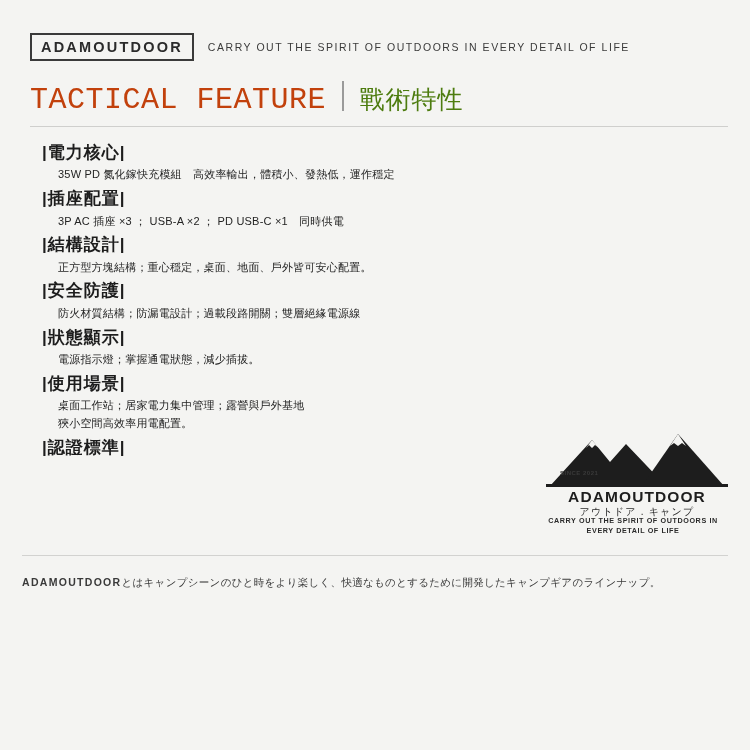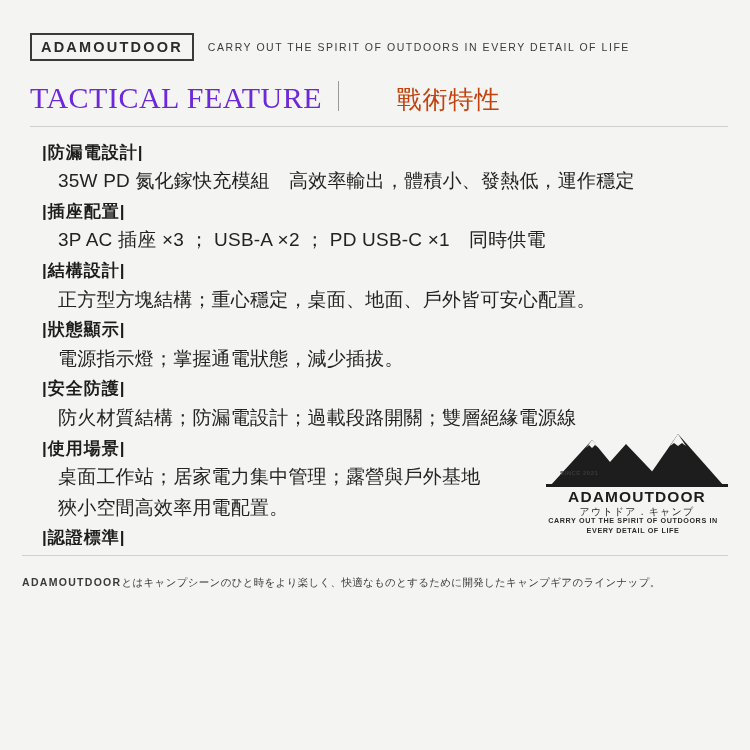--- a/index.html
+++ b/index.html
@@ -60,37 +60,36 @@
     position: absolute;
     left: 30px;
     top: 78px;
     display: flex;
     align-items: baseline;
     height: 44px;
   }
   .title-en {
     font-size: 30px;
     letter-spacing: 0.5px;
-    color: #6d28d9;
+    color: #c2410c;
     font-weight: normal;
-    font-family: Liberation Serif, serif;
+    font-family: Liberation Mono, monospace;
   }
   .title-divider {
     width: 1.5px;
     height: 30px;
     background: #9a9a9a;
     margin: 0 16px;
     position: relative;
     top: 3px;
   }
   .title-zh {
     font-size: 25px;
-    color: #c2410c;
+    color: #4d7c0f;
     letter-spacing: 1px;
-    margin-left: 41px;
   }
   .title-rule {
     position: absolute;
     left: 30px;
     right: 22px;
     top: 126px;
     height: 1px;
     background: #cfcfcd;
   }
 
@@ -106,21 +105,21 @@
   }
   .sec-head {
     font-size: 17px;
     font-weight: bold;
     color: #1d1d1d;
     letter-spacing: 1px;
     line-height: 1.55;
     padding-left: 2px;
   }
   .sec-body {
-    font-size: 19px;
+    font-size: 11px;
     color: #232323;
     line-height: 1.62;
     padding-left: 18px;
     letter-spacing: 0.2px;
   }
   .sec-body .line {
     white-space: nowrap;
   }
 
   
@@ -218,51 +217,51 @@
   <div class="title-row">
     <div class="title-en">TACTICAL FEATURE</div>
     <div class="title-divider"></div>
     <div class="title-zh">戰術特性</div>
   </div>
   <div class="title-rule"></div>
 
   <div class="content">
 
     <div class="section">
-      <div class="sec-head">|防漏電設計|</div>
+      <div class="sec-head">|電力核心|</div>
       <div class="sec-body">
         <div class="line">35W PD 氮化鎵快充模組　高效率輸出，體積小、發熱低，運作穩定</div>
       </div>
     </div>
 
     <div class="section">
       <div class="sec-head">|插座配置|</div>
       <div class="sec-body">
         <div class="line">3P AC 插座 ×3 ； USB-A ×2 ； PD USB-C ×1　同時供電</div>
       </div>
     </div>
 
     <div class="section">
       <div class="sec-head">|結構設計|</div>
       <div class="sec-body">
         <div class="line">正方型方塊結構；重心穩定，桌面、地面、戶外皆可安心配置。</div>
       </div>
     </div>
 
     <div class="section">
+      <div class="sec-head">|安全防護|</div>
+      <div class="sec-body">
+        <div class="line">防火材質結構；防漏電設計；過載段路開關；雙層絕緣電源線</div>
+      </div>
+    </div>
+
+    <div class="section">
       <div class="sec-head">|狀態顯示|</div>
       <div class="sec-body">
         <div class="line">電源指示燈；掌握通電狀態，減少插拔。</div>
-      </div>
-    </div>
-
-    <div class="section">
-      <div class="sec-head">|安全防護|</div>
-      <div class="sec-body">
-        <div class="line">防火材質結構；防漏電設計；過載段路開關；雙層絕緣電源線</div>
       </div>
     </div>
 
     <div class="section">
       <div class="sec-head">|使用場景|</div>
       <div class="sec-body">
         <div class="line">桌面工作站；居家電力集中管理；露營與戶外基地</div>
         <div class="line">狹小空間高效率用電配置。</div>
       </div>
     </div>

